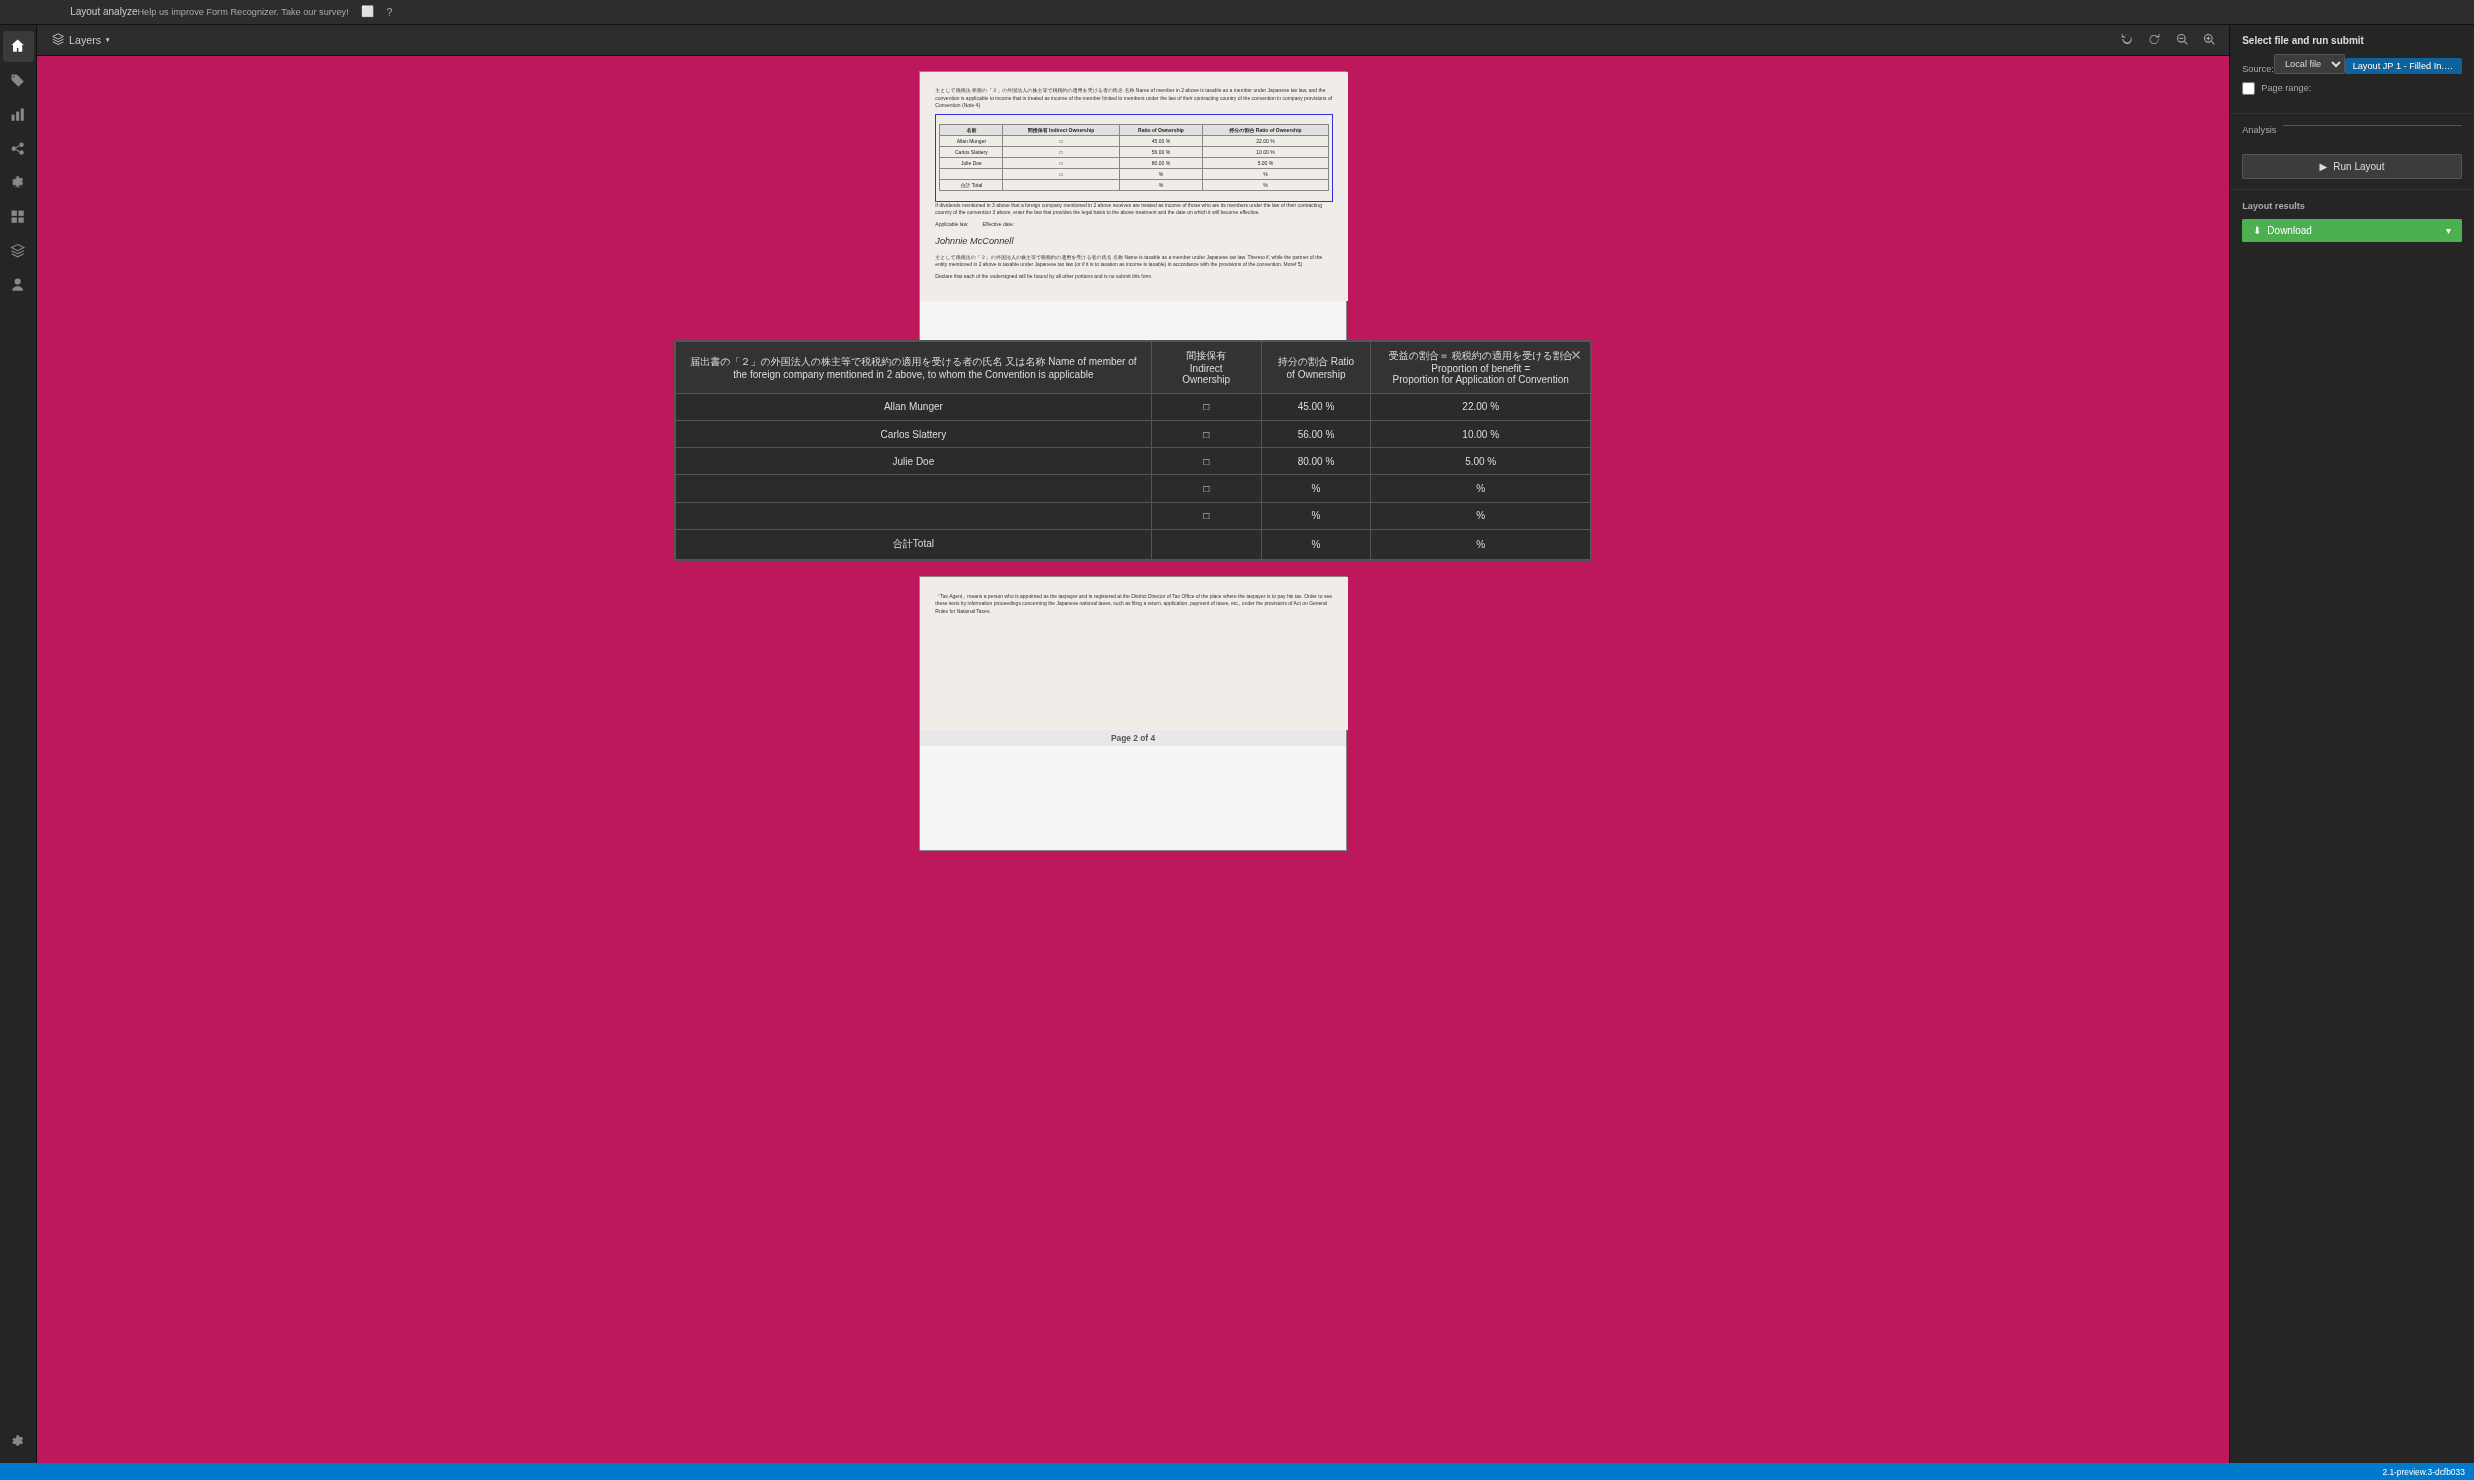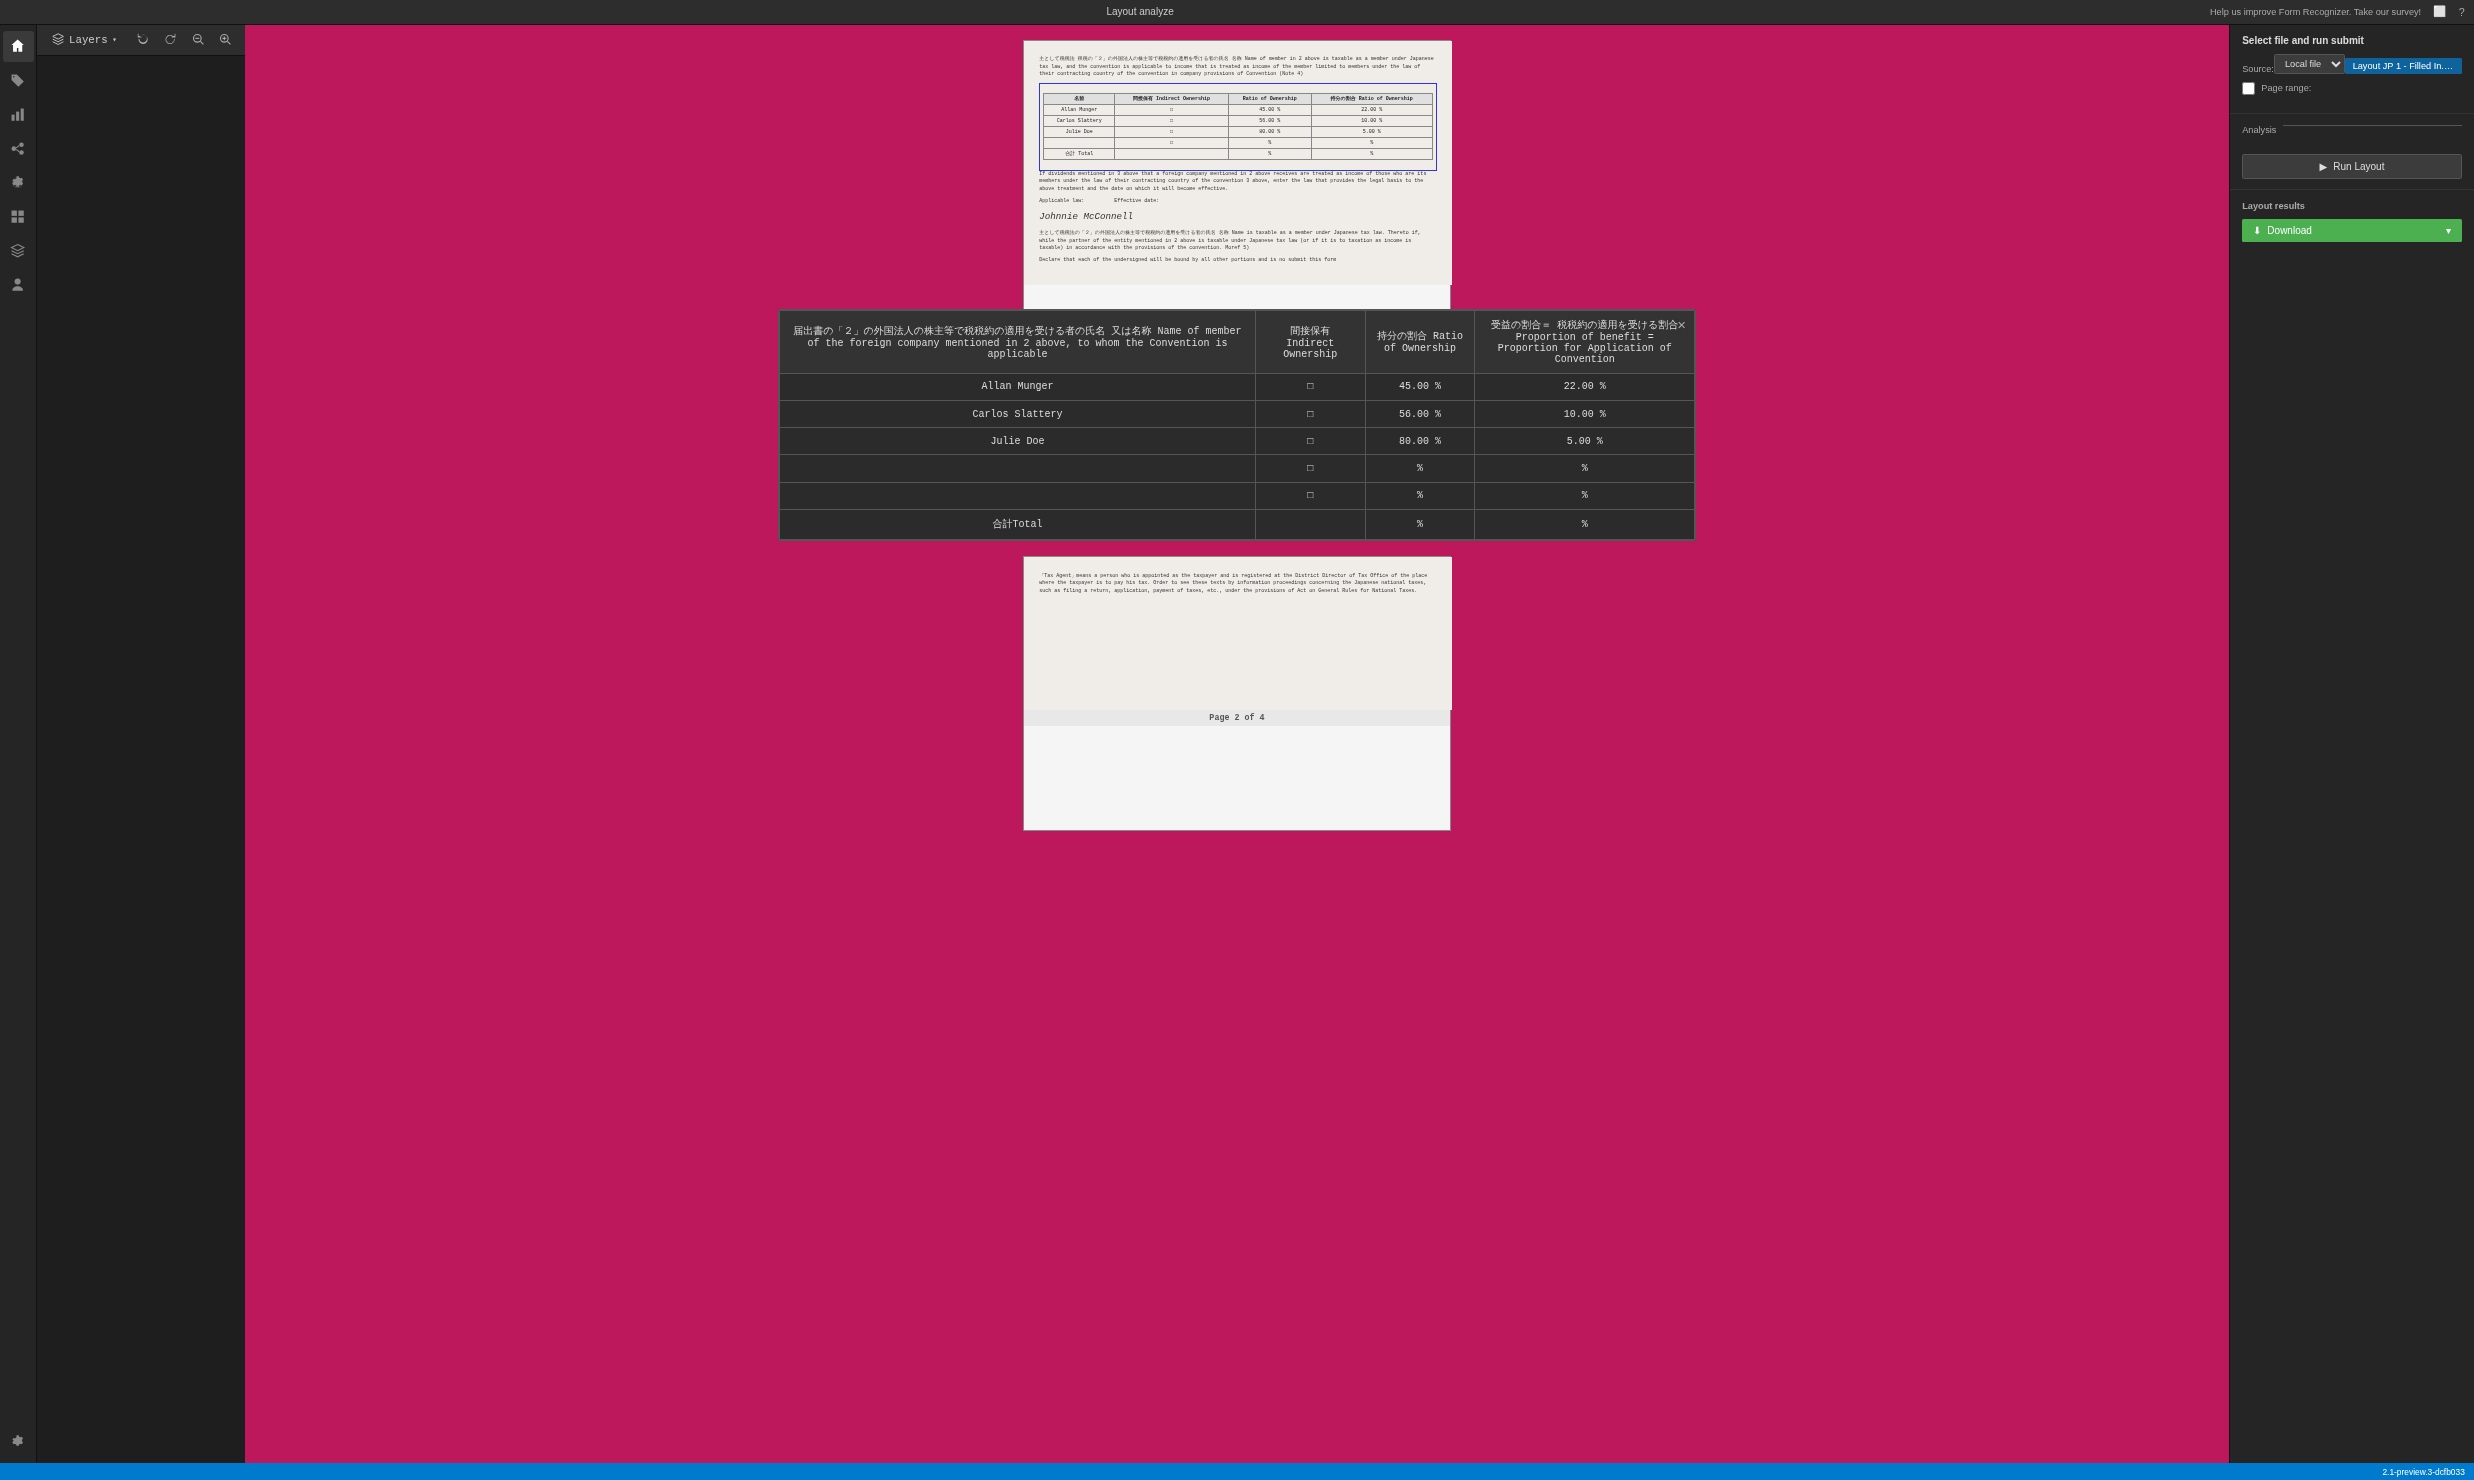--- a/index.html
+++ b/index.html
@@ -13,21 +13,20 @@
       display: flex;
       flex-direction: column;
     }
 
     
     .topbar {
       background: #2d2d2d;
       height: 24.5px;
       display: flex;
       align-items: center;
-      justify-content: space-between;
       padding: 0 9.2px;
       border-bottom: 0.8px solid #111;
       flex-shrink: 0;
     }
     .topbar-title {
       color: #ccc;
       font-size: 10px;
     }
     .topbar-right {
       display: flex;
@@ -75,24 +74,23 @@
     }
     .sidebar-icon-btn.active { color: #fff; background: #3a3a3a; }
     .sidebar-bottom {
       margin-top: auto;
       margin-bottom: 6.1px;
     }
 
     
     .content-area {
       display: flex;
-      flex-direction: row;
+      flex-direction: column;
       flex: 1;
       overflow: hidden;
-      font-family: Liberation Mono, monospace;
     }
 
     
     .toolbar {
       background: #2d2d2d;
       height: 31px;
       display: flex;
       align-items: center;
       padding: 0 9.2px;
       gap: 9.2px;

